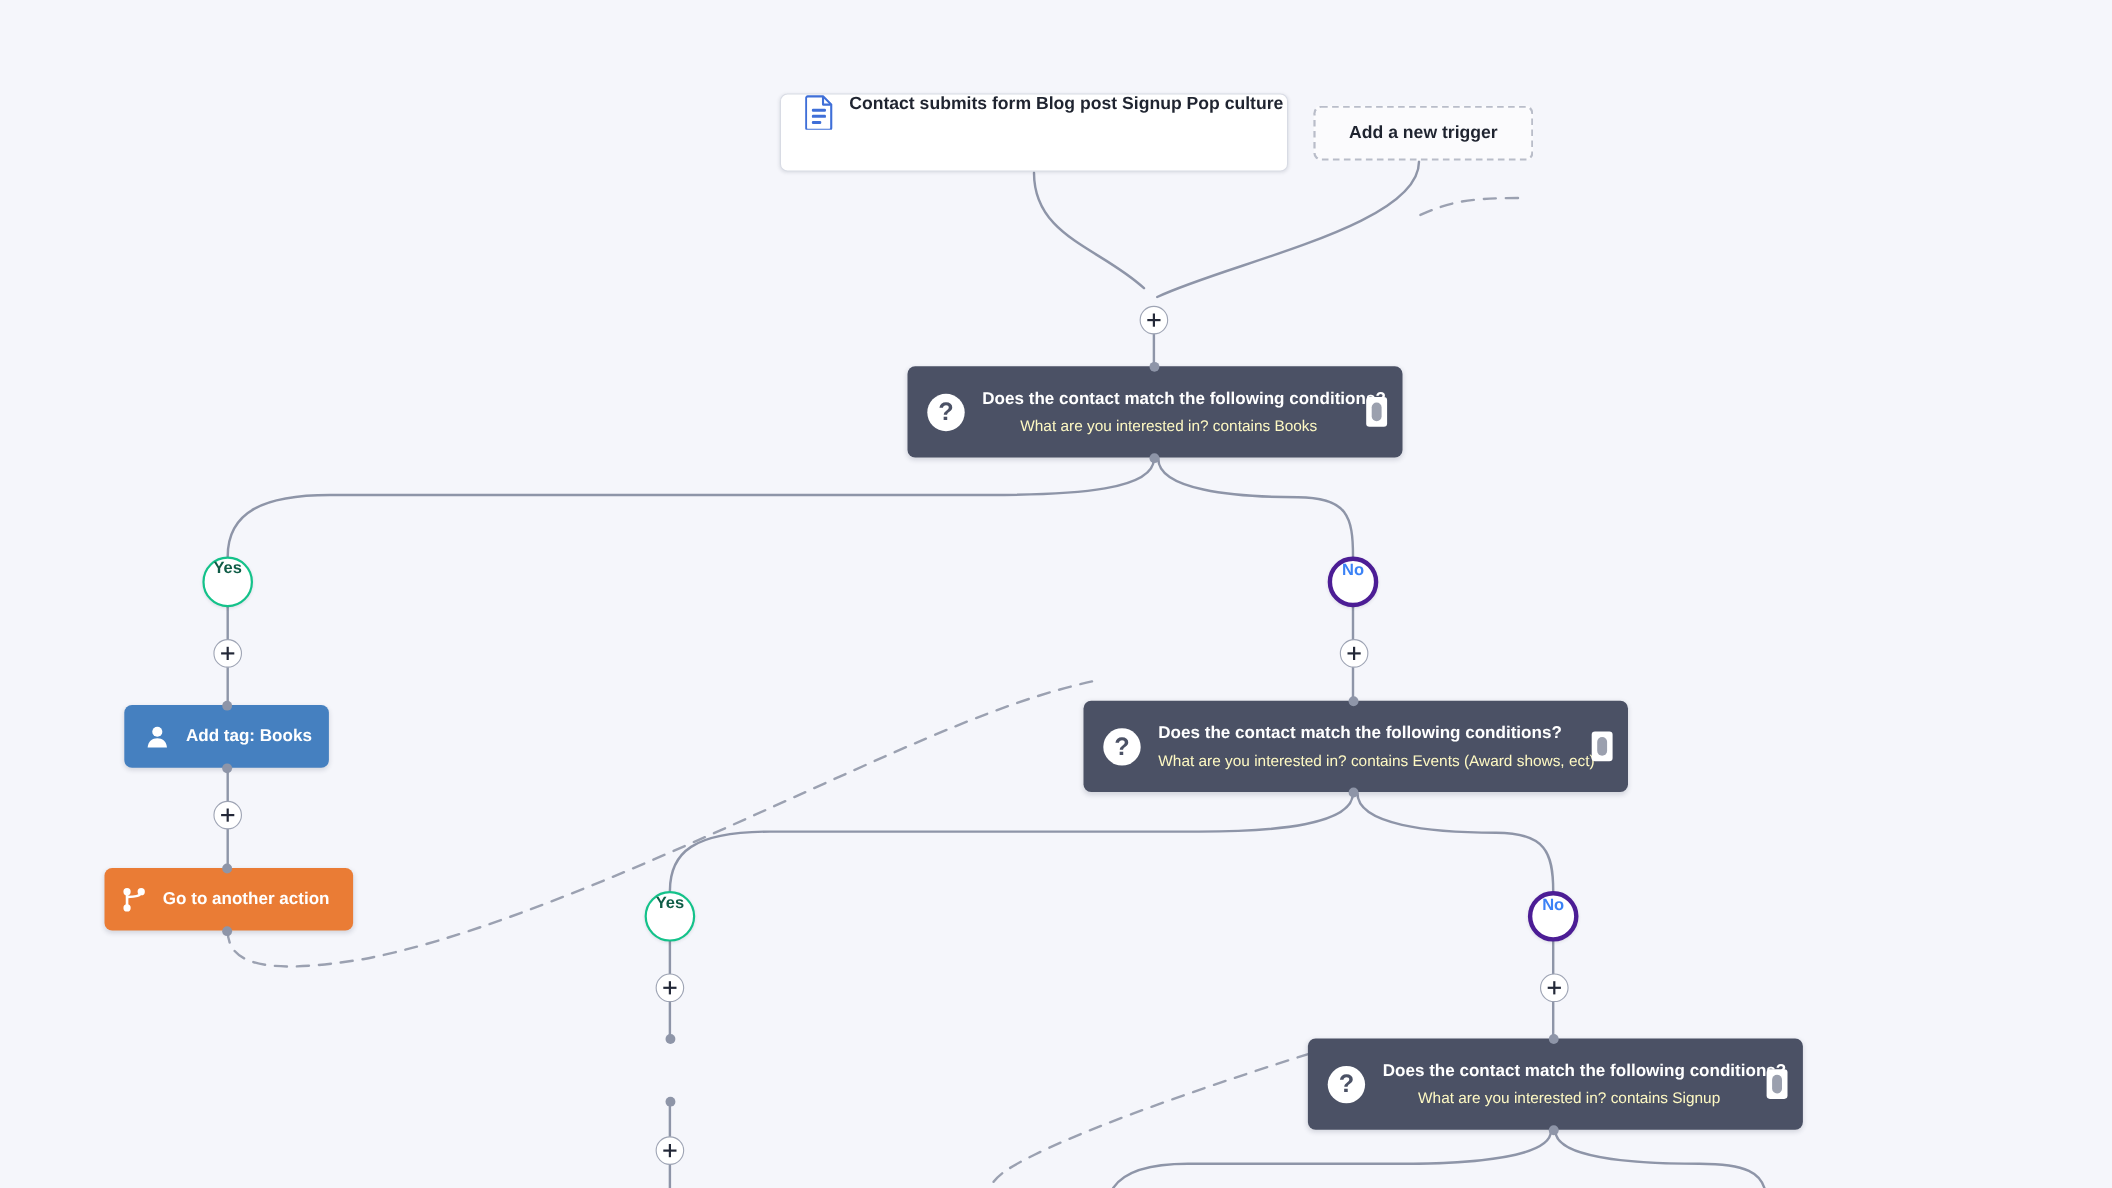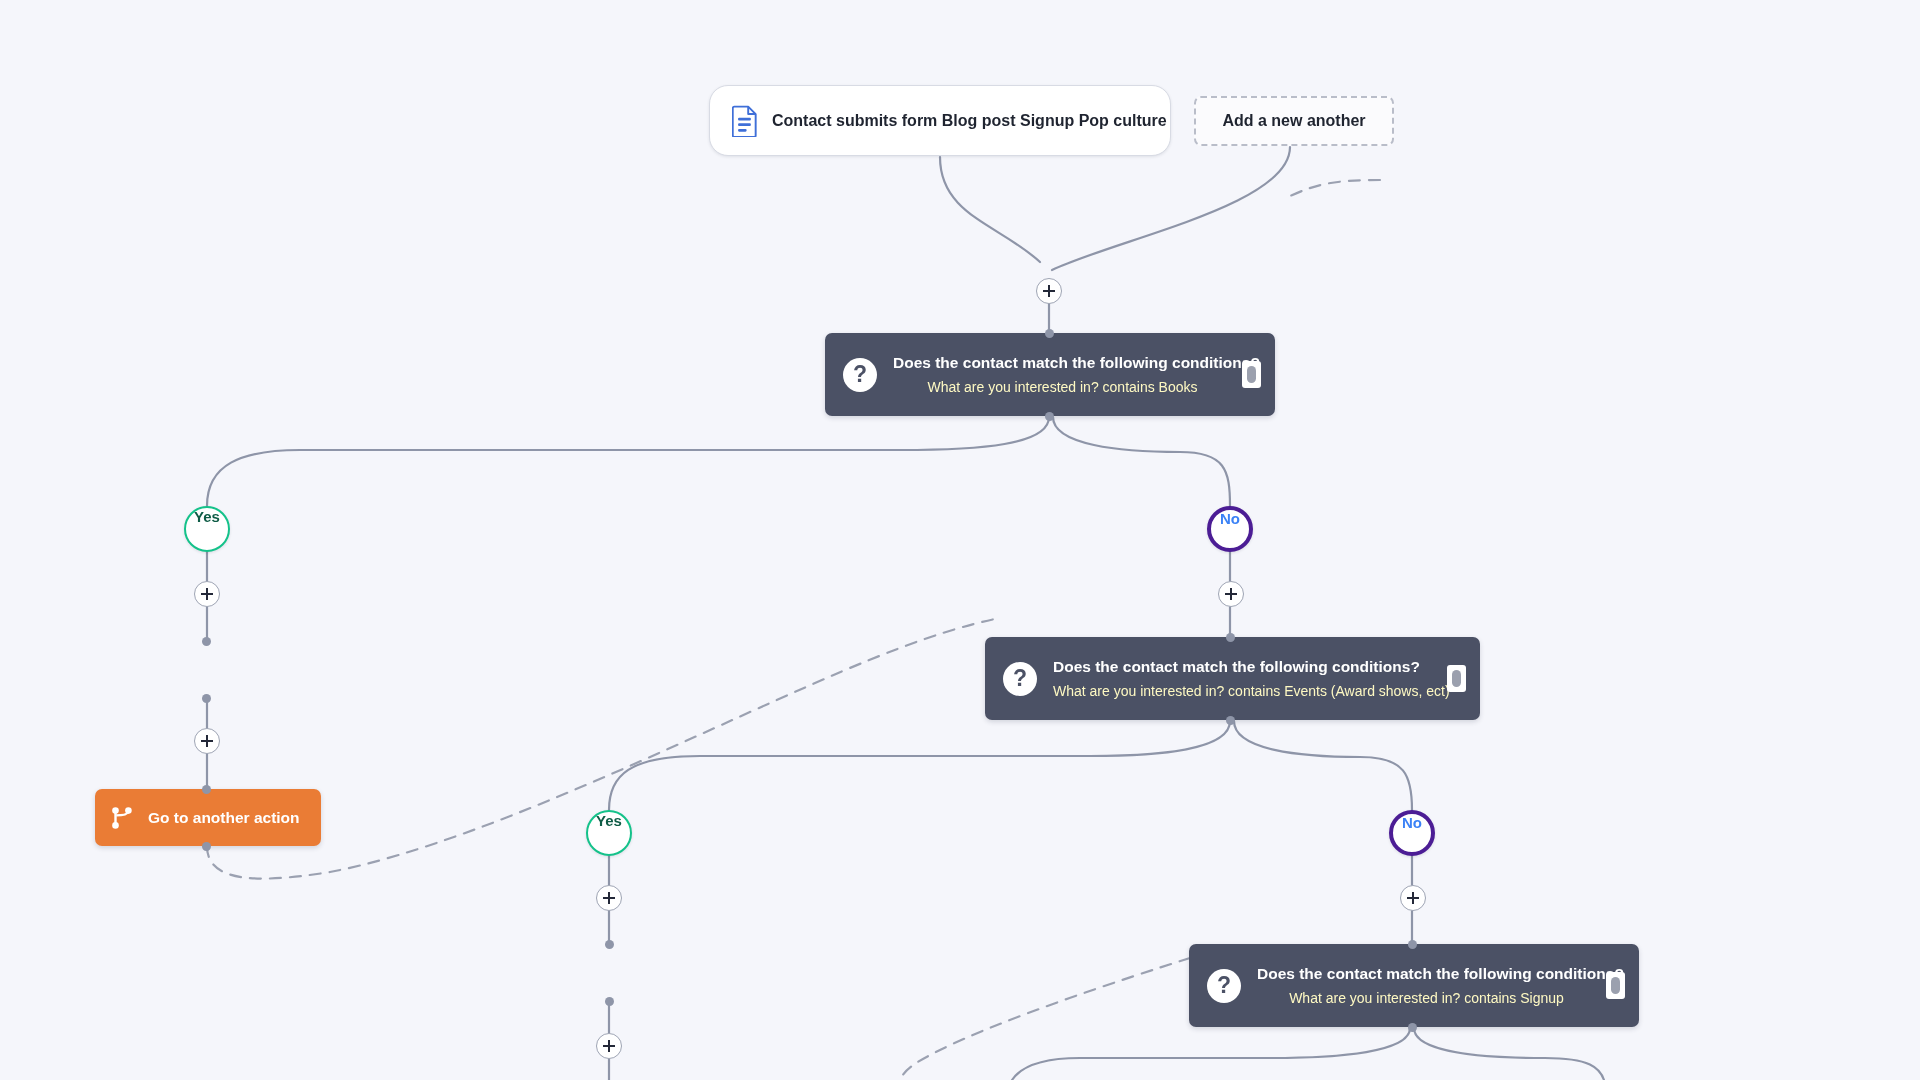--- a/index.html
+++ b/index.html
@@ -36,24 +36,23 @@
     font-weight: bold;
     color: #1f2430;
     letter-spacing: -0.1px;
   }
 
   
   .trigger-card {
     position: absolute;
     background: #ffffff;
     border: 1px solid #d8dbe4;
-    border-radius: 19px;
+    border-radius: 7px;
     box-shadow: 0 1px 3px rgba(30,35,60,0.10);
     display: flex;
-    align-items: center;
     box-sizing: border-box;
   }
   .trigger-card .label {
     font-size: 16px;
     font-weight: bold;
     color: #1f2430;
     white-space: nowrap;
   }
   .doc-icon {
     width: 26px;
@@ -272,21 +271,21 @@
       <path d="M2 1.5 h13 l7 7 v20 a1.5 1.5 0 0 1 -1.5 1.5 h-18.5 a1.5 1.5 0 0 1 -1.5 -1.5 v-25.5 a1.5 1.5 0 0 1 1.5 -1.5 z" fill="#ffffff" stroke="#3f6fd8" stroke-width="1.8" stroke-linejoin="round"></path>
       <path d="M15 1.8 v6.7 h6.6" fill="none" stroke="#3f6fd8" stroke-width="1.8" stroke-linejoin="round"></path>
       <rect x="5.5" y="12" width="12" height="2.6" rx="1" fill="#3f6fd8"></rect>
       <rect x="5.5" y="17.2" width="12" height="2.6" rx="1" fill="#3f6fd8"></rect>
       <rect x="5.5" y="22.4" width="8" height="2.6" rx="1" fill="#3f6fd8"></rect>
     </svg>
     <span class="label">Contact submits form Blog post Signup Pop culture</span>
   </div>
 
   <div class="add-trigger" style="left:1194px; top:96px; width:200px; height:50px;">
-    <span class="label">Add a new another</span>
+    <span class="label">Add a new trigger</span>
   </div>
 
   <div class="cond-node" style="left:825px; top:333px; width:450px; height:83px;">
     <div class="cond-qmark">?</div>
     <div class="cond-text">
       <div class="cond-title">Does the contact match the following conditions?</div>
       <div class="cond-sub">What are you interested in? contains Books</div>
     </div>
     <div class="cond-toggle">
         <i></i>
@@ -303,20 +302,27 @@
   </div>
 
   <div class="plus-btn" style="left:1036px; top:278px;"></div>
   <div class="plus-btn" style="left:194px;  top:581px;"></div>
   <div class="plus-btn" style="left:1218px; top:581px;"></div>
   <div class="plus-btn" style="left:194px;  top:728px;"></div>
   <div class="plus-btn" style="left:596px;  top:885px;"></div>
   <div class="plus-btn" style="left:1400px; top:885px;"></div>
   <div class="plus-btn" style="left:596px; top:1033px;"></div>
 
+  <div class="action-node blue" style="left:113px; top:641px; width:186px; height:57px;">
+    <svg class="glyph" viewBox="0 0 24 24">
+      <circle cx="12" cy="7.2" r="4.6" fill="#ffffff"></circle>
+      <path d="M3.2 21.5 C3.8 15.8 7.4 13.2 12 13.2 C16.6 13.2 20.2 15.8 20.8 21.5 Z" fill="#ffffff"></path>
+    </svg>
+    <span class="label">Add tag: Books</span>
+  </div>
   <div class="port" style="left:202px; top:637px;"></div>
   <div class="port" style="left:202px; top:694px;"></div>
 
   <div class="action-node orange" style="left:95px; top:789px; width:226px; height:57px;padding-left:15px;">
     <svg class="glyph" viewBox="0 0 24 24">
       <circle cx="5.5" cy="4.6" r="3.3" fill="#ffffff"></circle>
       <circle cx="18.4" cy="4.6" r="3.3" fill="#ffffff"></circle>
       <circle cx="5.5" cy="19.4" r="3.3" fill="#ffffff"></circle>
       <rect x="4.3" y="5" width="2.4" height="13" fill="#ffffff"></rect>
       <path d="M6.2 9.4 C11.5 9.4 17.2 9.0 17.6 6.2" fill="none" stroke="#ffffff" stroke-width="2.3"></path>

